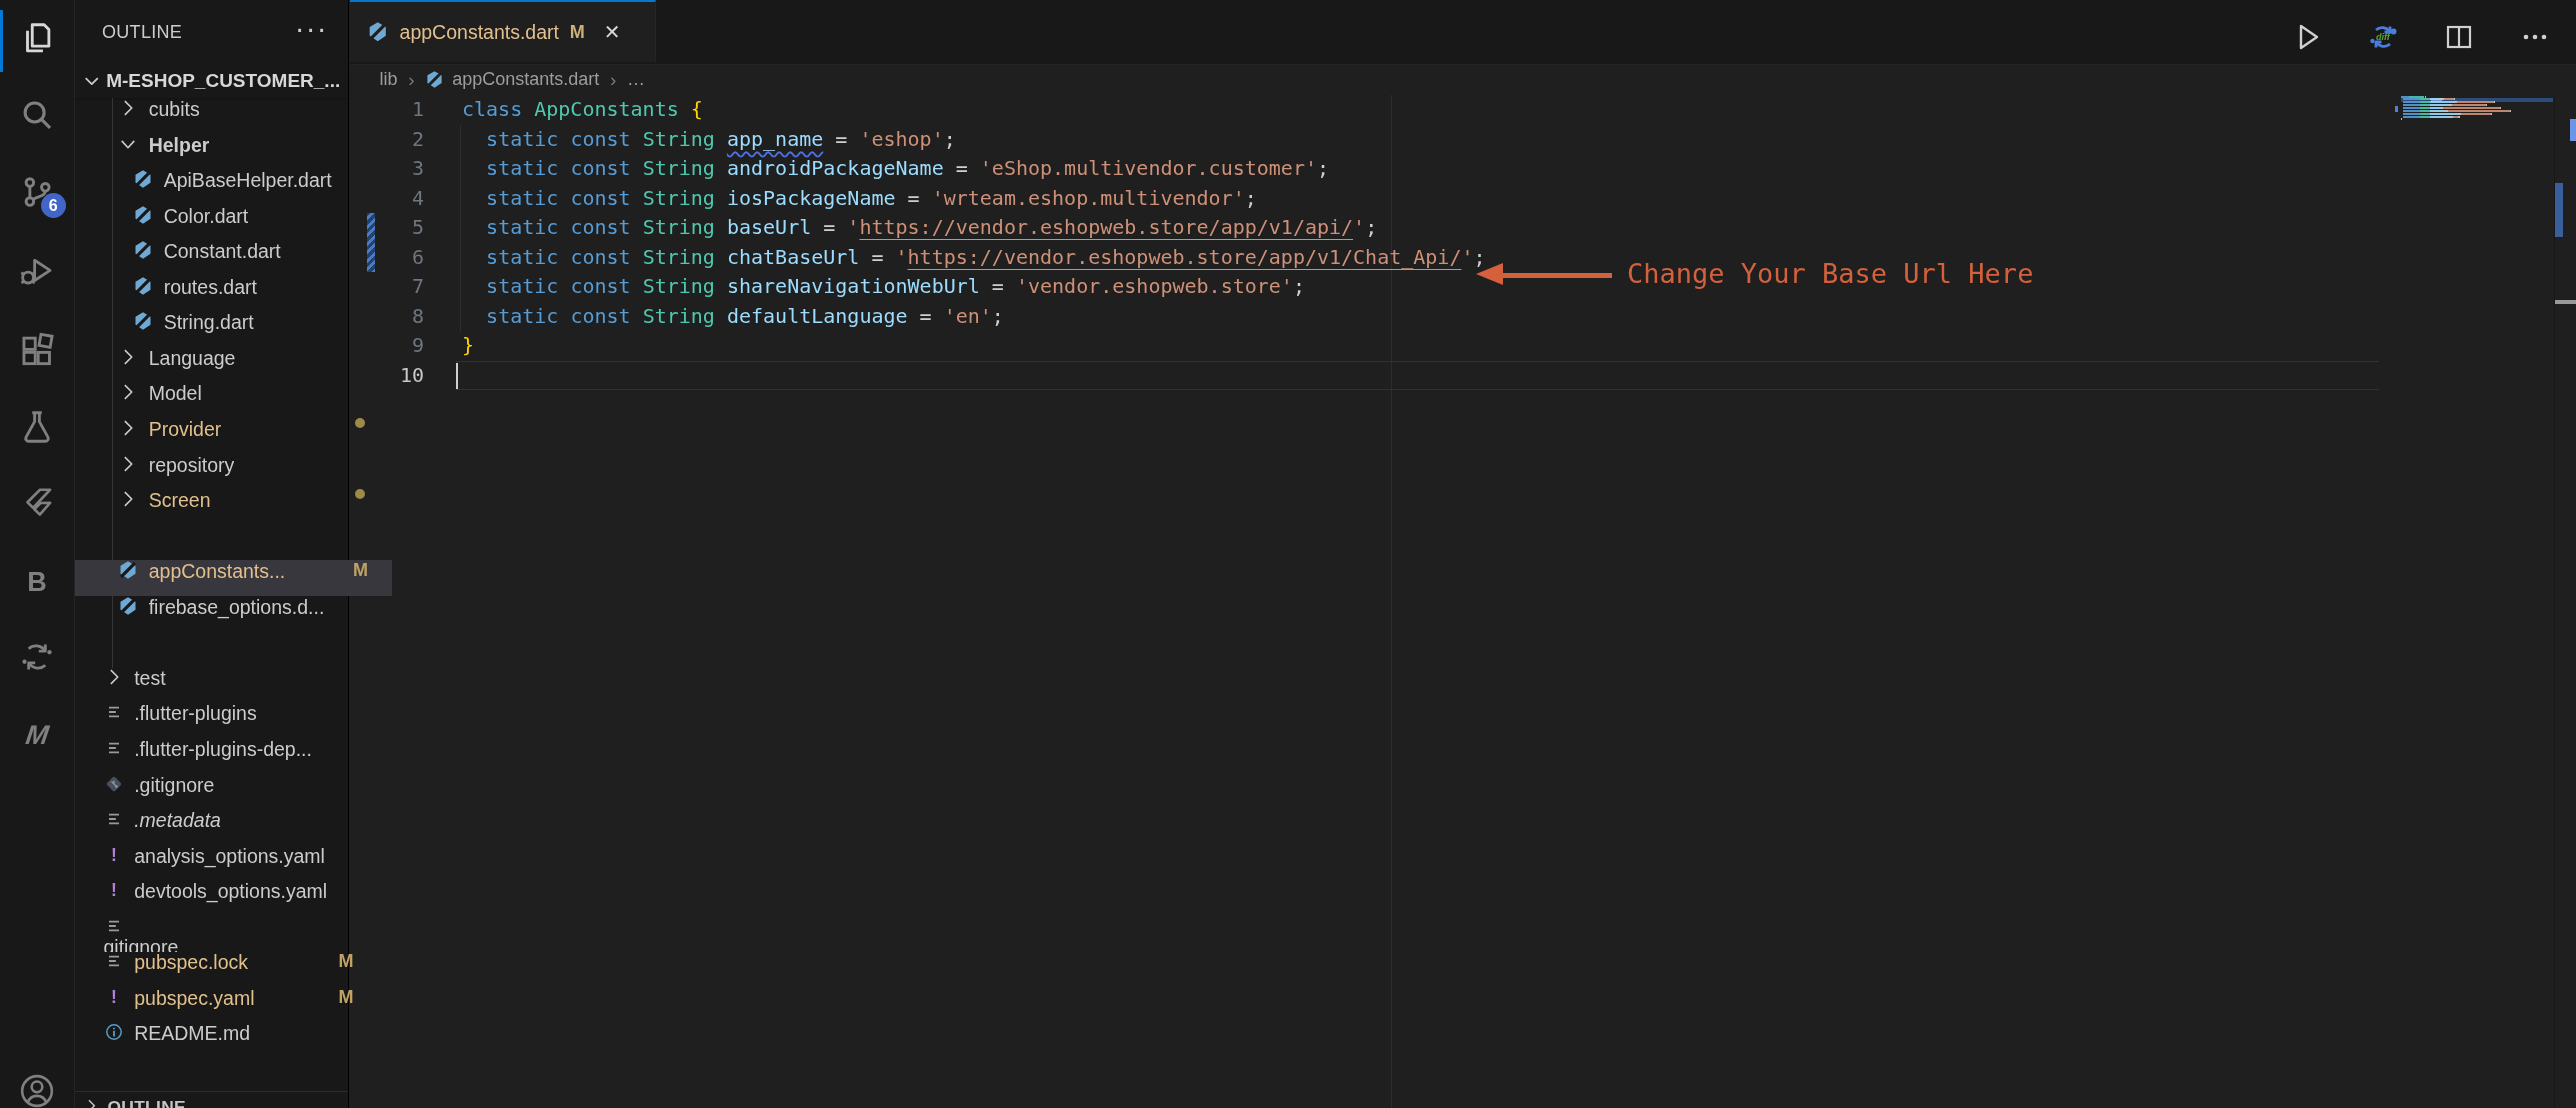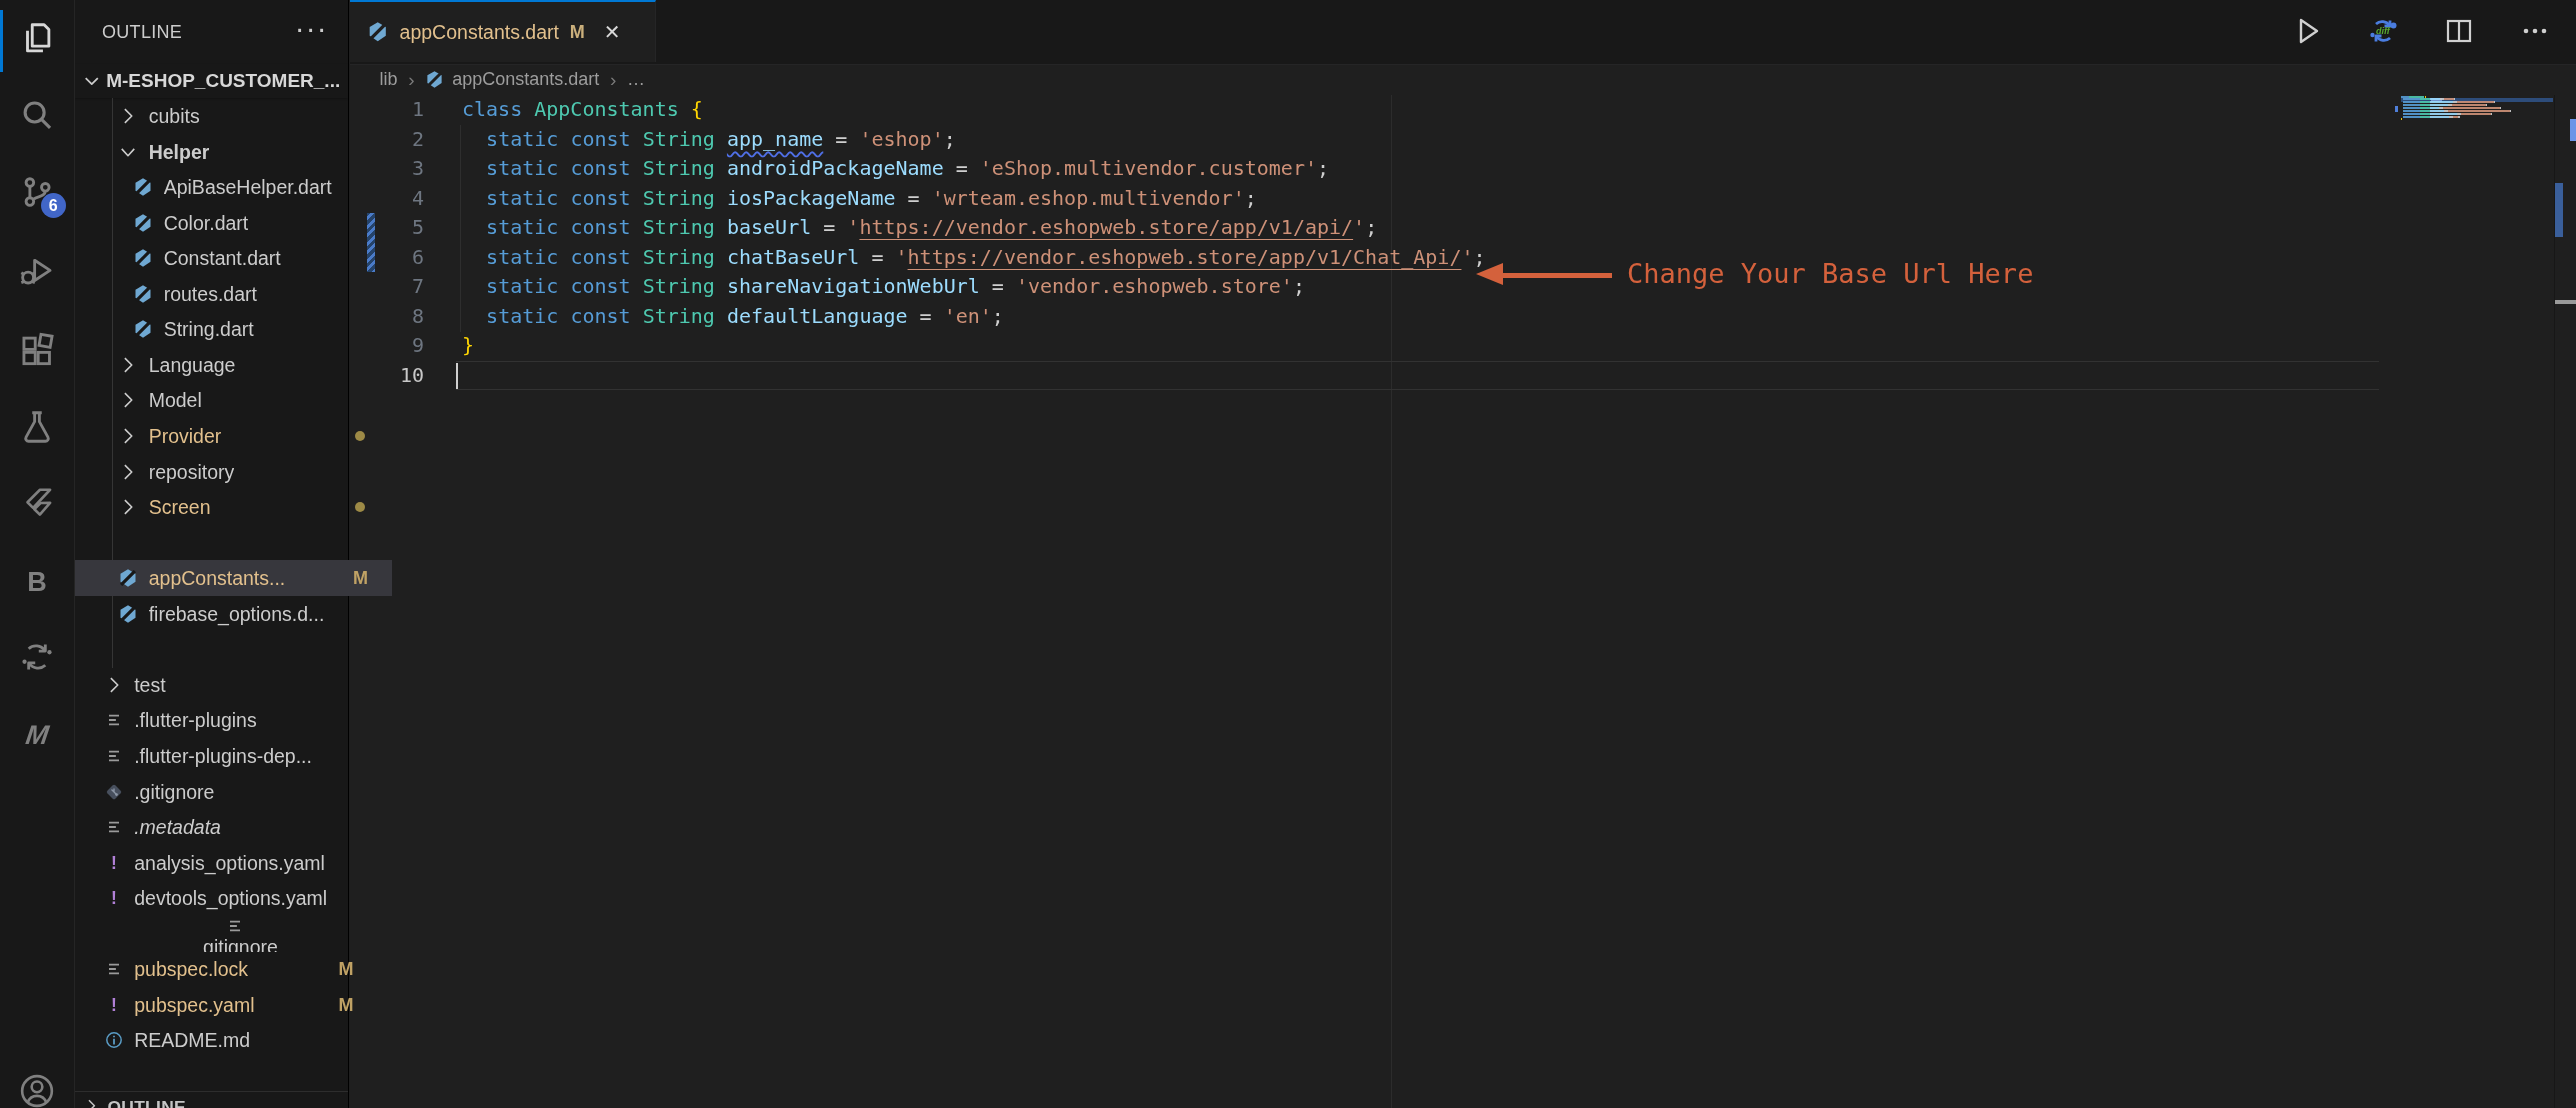--- a/index.html
+++ b/index.html
@@ -21,42 +21,42 @@
   
   .sidebar{position:absolute;left:74px;top:0;width:274px;height:1108px;background:#181818;border-right:0.7px solid #000;z-index:4;}
   .sb-header{position:absolute;top:0;left:0;right:0;height:64px;}
   .sb-title{position:absolute;left:28px;top:21.5px;font-size:18px;color:#cccccc;letter-spacing:0.3px;}
   .sb-menu{position:absolute;right:20px;top:13.4px;font-size:29.5px;color:#cccccc;line-height:29.5px;letter-spacing:1.3px;}
   .sb-root{position:absolute;top:64px;left:0;right:0;height:34px;display:flex;align-items:center;box-shadow:0 1.3px 2px rgba(0,0,0,.25);}
   .sb-root .chev{margin-left:6.7px;width:21.5px;height:21.5px;flex:none;}
   .sb-root .lbl{margin-left:4px;font-size:19px;font-weight:bold;color:#d7d7d7;white-space:nowrap;overflow:hidden;}
   .tree{position:absolute;top:98px;left:0;right:0;height:963px;}
   .tree-guide{position:absolute;left:38px;top:0;width:1.3px;height:570px;background:#353535;}
-  .tree-row{position:absolute;left:0;width:100%;height:36px;display:flex;align-items:center;font-size:19.5px;color:#cccccc;cursor:pointer;}
+  .tree-row{position:absolute;left:0;width:100%;height:36px;display:flex;align-items:flex-start;font-size:19.5px;color:#cccccc;cursor:pointer;}
   .tree-row.sel{background:#37373d;}
   .tree-row .chev{width:20px;height:20px;flex:none;margin-right:10.7px;}
   .tree-row .ficon{width:20px;height:20px;flex:none;margin-right:10.7px;display:flex;align-items:center;justify-content:center;}
   .tree-row .lbl{white-space:nowrap;overflow:hidden;}
   .tree-row .lbl.mod{color:#e2c08d;}
   .tree-row .spacer{flex:1;}
   .tree-row .mbadge{color:#c0a265;font-size:18px;font-weight:bold;margin-right:24px;}
   .tree-row .dot{width:10px;height:10px;border-radius:50%;background:#9d8a46;margin-right:27px;}
   .sb-outline{position:absolute;left:0;right:0;top:1091px;height:17.4px;border-top:0.7px solid #2d2d2d;display:flex;align-items:flex-start;padding-top:5.4px;}
   .sb-outline .chev{width:17.4px;height:17.4px;margin-left:9.4px;}
   .sb-outline .lbl{margin-left:6.7px;font-size:17.4px;font-weight:bold;color:#c5c5c5;letter-spacing:0.3px;}
   
   .editor{position:absolute;left:350px;top:0;right:0;bottom:0;background:#1f1f1f;}
   .tabbar{position:absolute;top:0;left:0;right:0;height:64px;background:#181818;border-bottom:0.7px solid #252526;}
   .tab{position:absolute;left:0;top:0;width:306px;height:62px;background:#1f1f1f;border-top:2.7px solid #0078d4;
     border-right:0.7px solid #252526;display:flex;align-items:center;padding:0 17.4px;box-sizing:border-box;}
   .tab .ficon{width:21.5px;height:21.5px;margin-right:10.7px;}
   .tab .lbl{font-size:19.5px;color:#e2c08d;white-space:nowrap;}
   .tab .mbadge{color:#cbb07c;font-size:18px;font-weight:bold;margin-left:10.7px;}
   .tab .close{color:#d8d8d8;font-size:20px;margin-left:19px;}
-  .editor-actions{position:absolute;top:9.4px;right:25.5px;height:44px;display:flex;align-items:center;gap:44px;text-decoration:underline;}
+  .editor-actions{position:absolute;top:9.4px;right:25.5px;height:44px;display:flex;align-items:flex-end;gap:44px;text-decoration:underline;}
   .editor-actions .ea{width:32px;height:32px;color:#d0d0d0;}
   .breadcrumb{position:absolute;top:64px;left:0;right:0;height:31px;display:flex;align-items:center;padding-left:29.5px;font-size:18px;color:#9d9d9d;}
   .breadcrumb .sep{margin:0 10.7px;color:#7a7a7a;font-size:19px;}
   .breadcrumb .ficon{width:19px;height:19px;margin-right:8px;}
   .bc-item{display:flex;align-items:center;}
   
   .code-area{position:absolute;top:95px;left:0;right:0;bottom:0;font-family:"DejaVu Sans Mono",monospace;}
   .gutter-num{position:absolute;left:0;width:74px;height:29.5px;line-height:29.5px;text-align:right;font-size:20px;color:#6e7681;}
   .gutter-num.active{color:#c8c8c8;}
   .mod-stripe{position:absolute;left:17.4px;top:118px;width:7.4px;height:59px;

